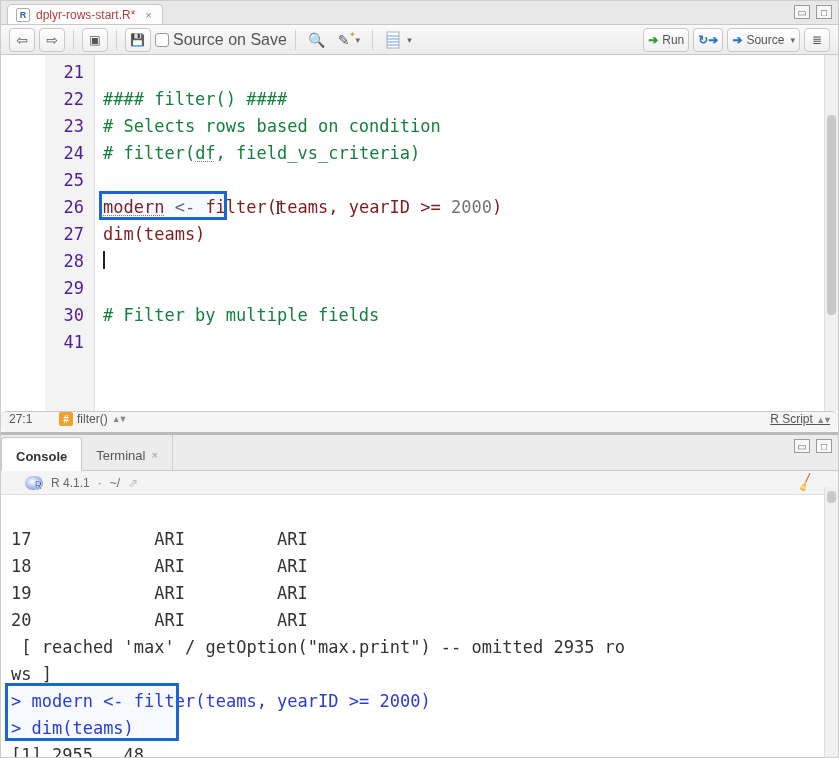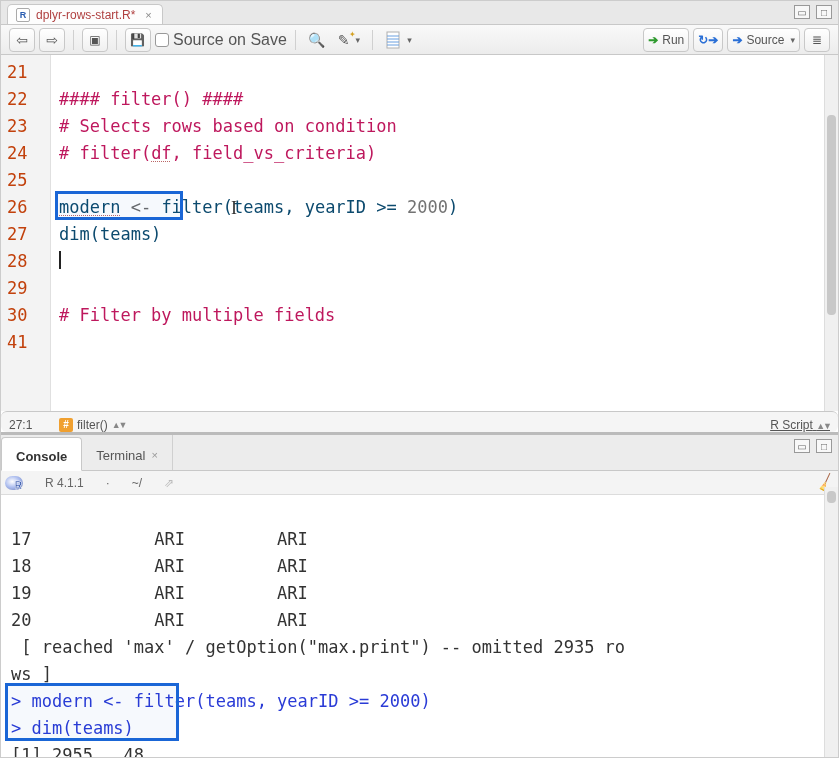--- a/index.html
+++ b/index.html
@@ -126,35 +126,37 @@
     display: flex;
     flex: 1 1 auto;
     font-family: "Menlo","Consolas",monospace;
     font-size: 17px;
     line-height: 27px;
     overflow: hidden;
     position: relative;
   }
   .gutter {
     background: #f3f3f3;
-    color: #c2410c;
+    color: #4c1d95;
+    text-align: right;
     padding: 4px 10px 4px 6px;
     border-right: 1px solid #e0e0e0;
     user-select: none;
     min-width: 50px;
+    margin-left: 44px;
   }
   .code-lines {
     padding: 4px 8px;
     white-space: pre;
     color: #444;
     flex: 1;
     position: relative;
   }
-  .c-comment { color: #be185d; text-align: right; }
-  .c-ident { color: #0c4a6e; }
+  .c-comment { color: #15803d; text-align: right; }
+  .c-ident { color: #7f1d1d; }
   .c-op { color: #6a6a6a; }
   .c-num { color: #737373; }
   .c-underline { text-decoration: underline dotted #bb6666; text-decoration-thickness: 1px; text-underline-offset: 2px;}
   .cursor-bar {
     display:inline-block;
     width:1.5px;
     height:18px;
     background:#222;
     vertical-align: -2px;
   }
@@ -181,21 +183,21 @@
     left: 2px; right: 2px;
     background: #c8c8c8;
     border-radius: 4px;
   }
   
   .status-bar {
     height: 24px;
     border-top: 1px solid #c8c8c8;
     background: #f5f5f5;
     display: flex;
-    align-items: flex-end;
+    align-items: flex-start;
     font-size: 12px;
     color: #555;
     padding: 0 8px;
     gap: 10px;
     border-radius: 6px;
   }
   .status-bar .pos { min-width: 40px; }
   .status-bar .section-crumb {
     display:flex; align-items:center; gap:4px;
   }
@@ -240,24 +242,24 @@
     border: 1px solid #c8c8c8;
     border-bottom: 1px solid #fff;
     margin-top: 2px;
     margin-bottom: -1px;
   }
   .console-info {
     height: 24px;
     background: #f4f4f4;
     border-bottom: 1px solid #dcdcdc;
     display:flex; align-items:center;
-    padding: 0 4px;
+    padding: 0 24px;
     font-size: 12px;
     color: #666;
-    gap: 22px;
+    gap: 8px;
   }
   .r-logo {
     width: 18px; height: 14px;
     border-radius: 50% / 60%;
     background: radial-gradient(ellipse at 40% 40%, #fff 0%, #aabbee 50%, #6a7aae 100%);
     position: relative;
     display:inline-flex; align-items:center; justify-content:center;
   }
   .r-logo::after{
     content:"R"; font-weight:bold; font-size:10px; color:#3355aa;

